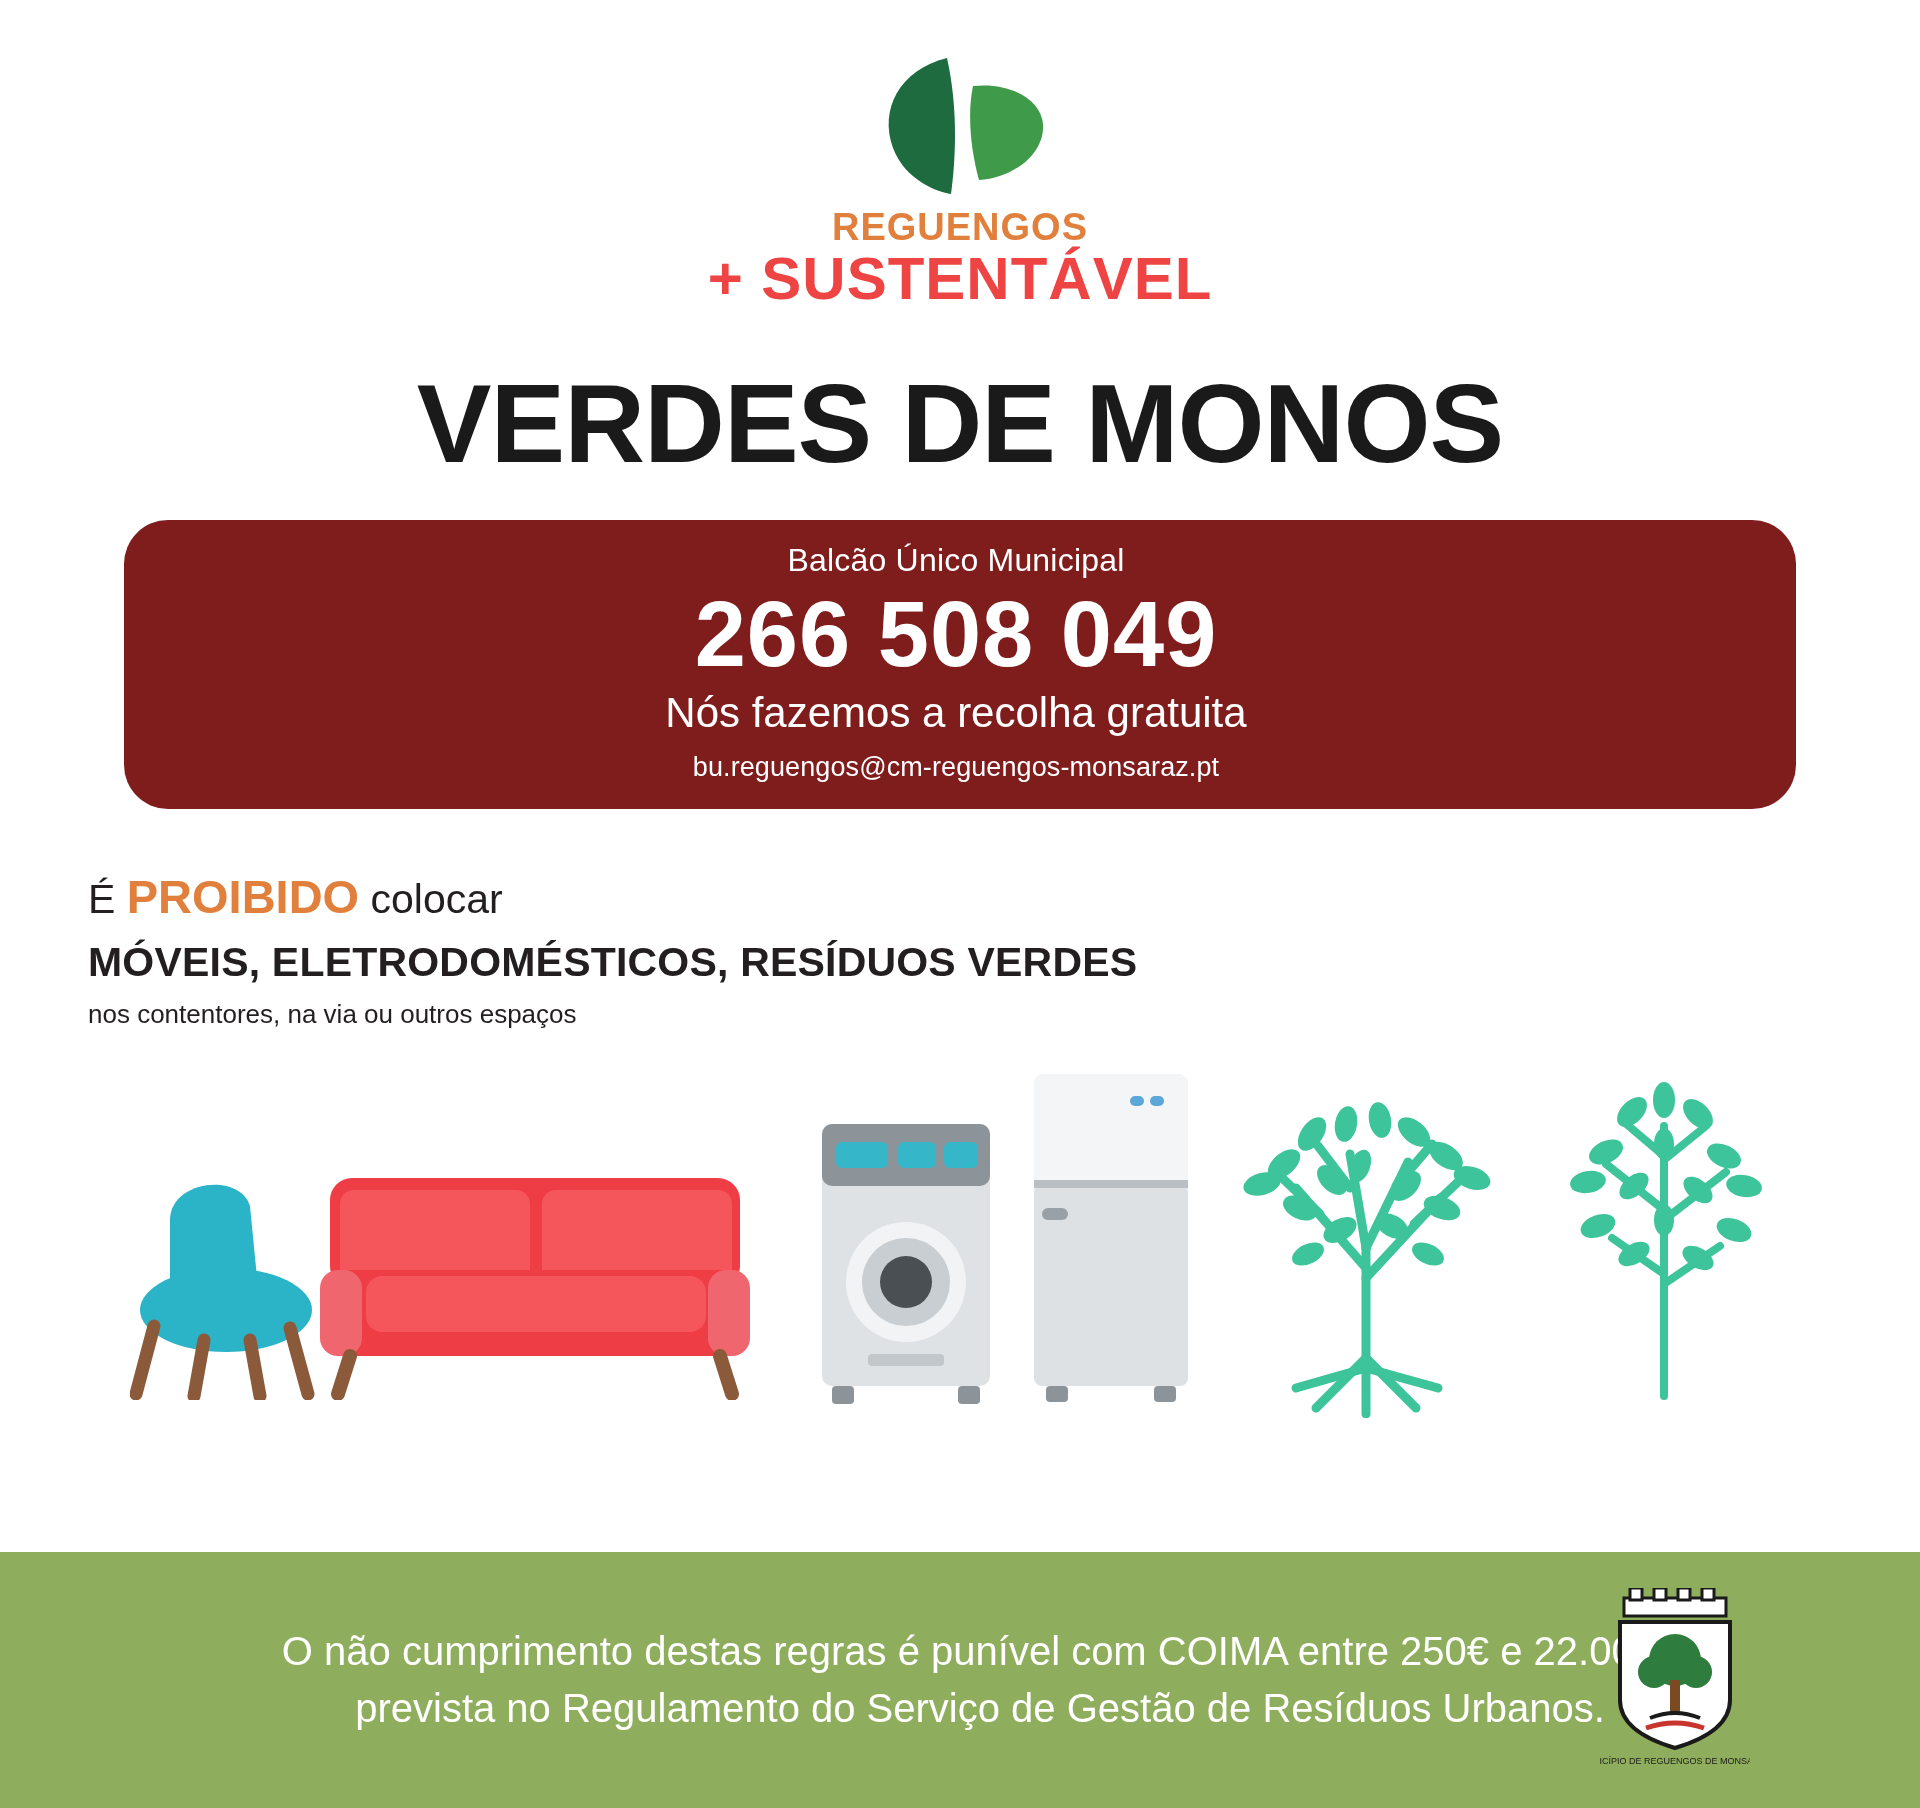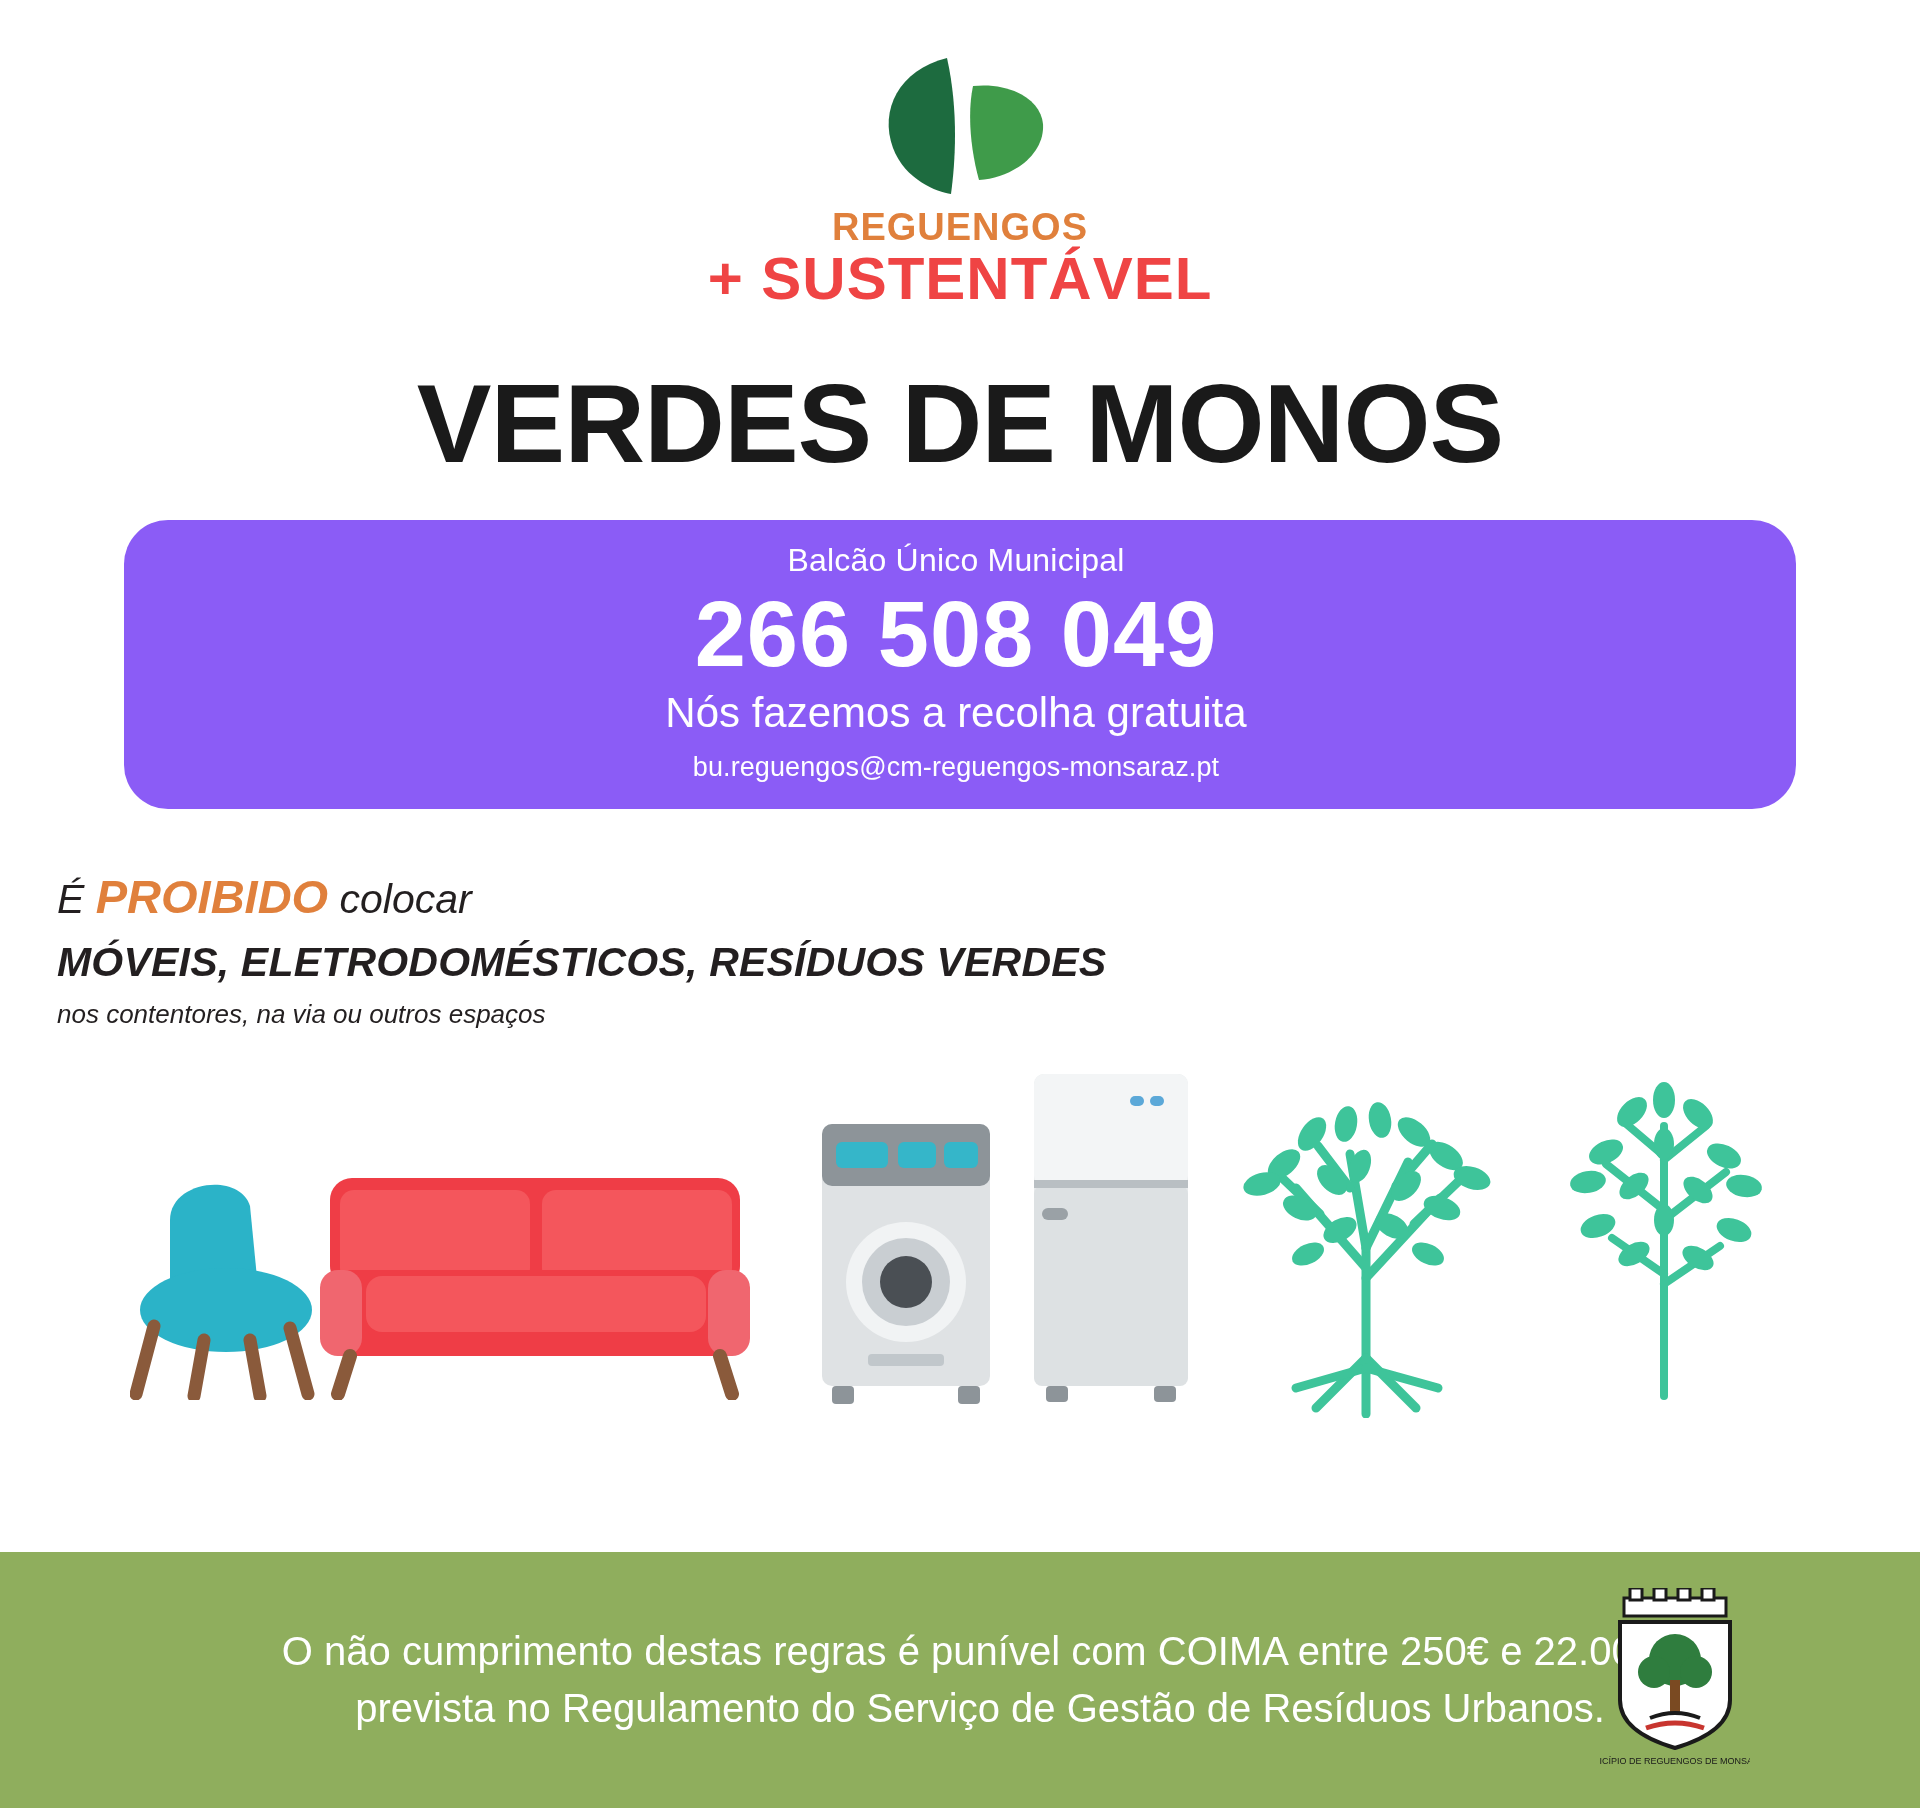--- a/index.html
+++ b/index.html
@@ -57,21 +57,21 @@
     color: #1a1a1a;
     margin-top: 58px;
     line-height: 1;
     font-family: "Liberation Sans", sans-serif;
   }
 
   
   .contact-panel {
     margin: 40px auto 0 auto;
     width: 1672px;
-    background: #8b5cf6;
+    background: #7f1d1d;
     border-radius: 44px;
     padding: 22px 20px 26px 12px;
     text-align: center;
     color: #ffffff;
   }
   .contact-label {
     font-size: 32px;
     letter-spacing: .2px;
   }
   .contact-phone {
@@ -87,23 +87,22 @@
     margin-top: 2px;
   }
   .contact-email {
     font-size: 27px;
     margin-top: 14px;
     letter-spacing: .1px;
   }
 
   
   .prohibit {
-    margin: 56px 0 0 57px;
+    margin: 56px 0 0 88px;
     line-height: 1.36;
-    font-style: italic;
   }
   .prohibit-line1 {
     font-size: 41px;
   }
   .prohibit-line1 .strong {
     color: #e0803c;
     font-weight: bold;
     font-size: 47px;
   }
   .prohibit-line2 {

